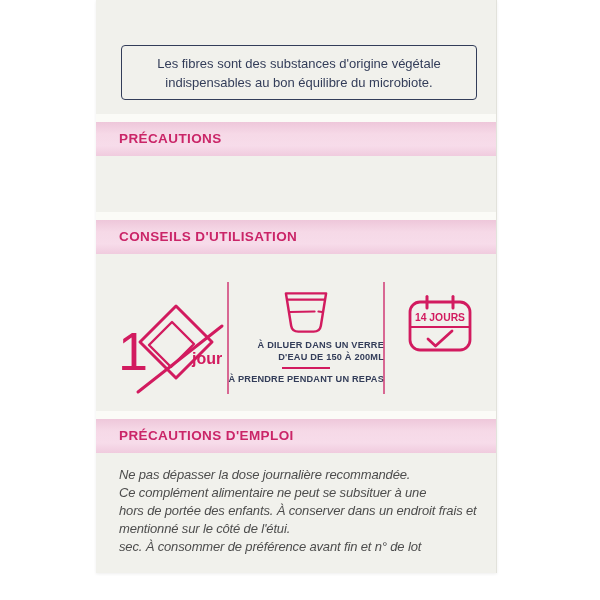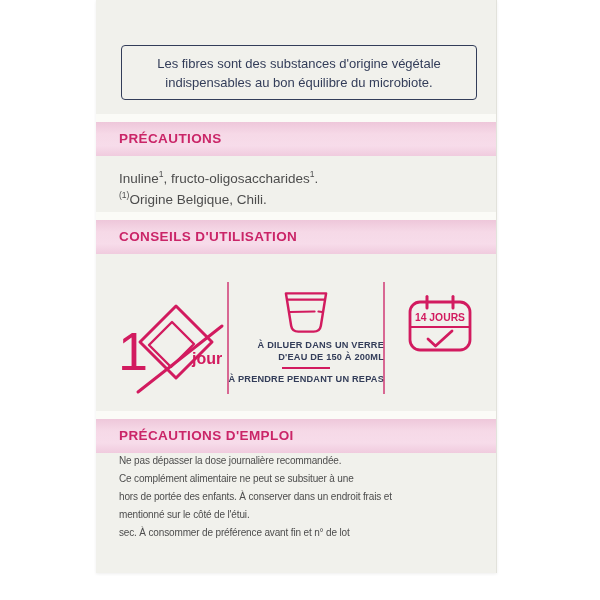--- a/index.html
+++ b/index.html
@@ -53,42 +53,39 @@
     font-size:9.2px;line-height:11.5px;letter-spacing:.2px;
   }
   .dilution{margin-top:6px;}
   .mini-sep{width:48px;height:2px;background:var(--c-icon,#d21b5f);margin:4px auto 5px;}
   .cal-svg{display:block;margin:14px auto 0;}
   .svg-num{fill:var(--c-icon,#d21b5f);font-size:54px;font-family:"Liberation Sans",sans-serif;}
   .svg-jour{fill:var(--c-icon,#d21b5f);font-size:16px;font-weight:bold;font-family:"Liberation Sans",sans-serif;}
   .svg-cal-label{fill:var(--c-icon,#d21b5f);font-size:10.5px;font-weight:bold;font-family:"Liberation Sans",sans-serif;}
   
   .precautions-text{
-    position:absolute;left:23px;top:452px;width:372px;
-    color:var(--c-body,#4d4d4d);font-size:10px;line-height:18px;letter-spacing:-.15px;
+    position:absolute;left:23px;top:466px;width:372px;
+    color:var(--c-body,#4d4d4d);font-size:13px;line-height:18px;letter-spacing:-.15px;
     white-space:nowrap;
+    font-style:italic;
   }
 </style>
 </head>
 <body>
 
 <div class="package">
 
   <div class="intro-box">
     <div>Les fibres sont des substances d'origine végétale</div>
     <div>indispensables au bon équilibre du microbiote.</div>
   </div>
 
   <div class="strip s1"></div>
   <div class="banner b1">PRÉCAUTIONS</div>
 
-  <div class="ingredients-text">
-    <div><span>Inuline</span><sup>1</sup><span>, fructo-oligosaccharides</span><sup>1</sup><span>.</span></div>
-    <div><sup>(1)</sup><span>Origine Belgique, Chili.</span></div>
-  </div>
 
   <div class="strip s2"></div>
   <div class="banner b2">CONSEILS D'UTILISATION</div>
 
   <div class="usage-row">
 
     <div class="cell cell-dose">
       <svg class="dose-svg" width="118" height="98" viewBox="0 0 118 98">
         <text class="svg-num" x="0" y="68">1</text>
         <polygon class="icon-stroke" points="58,4 94,40 58,76 22,40"></polygon>

